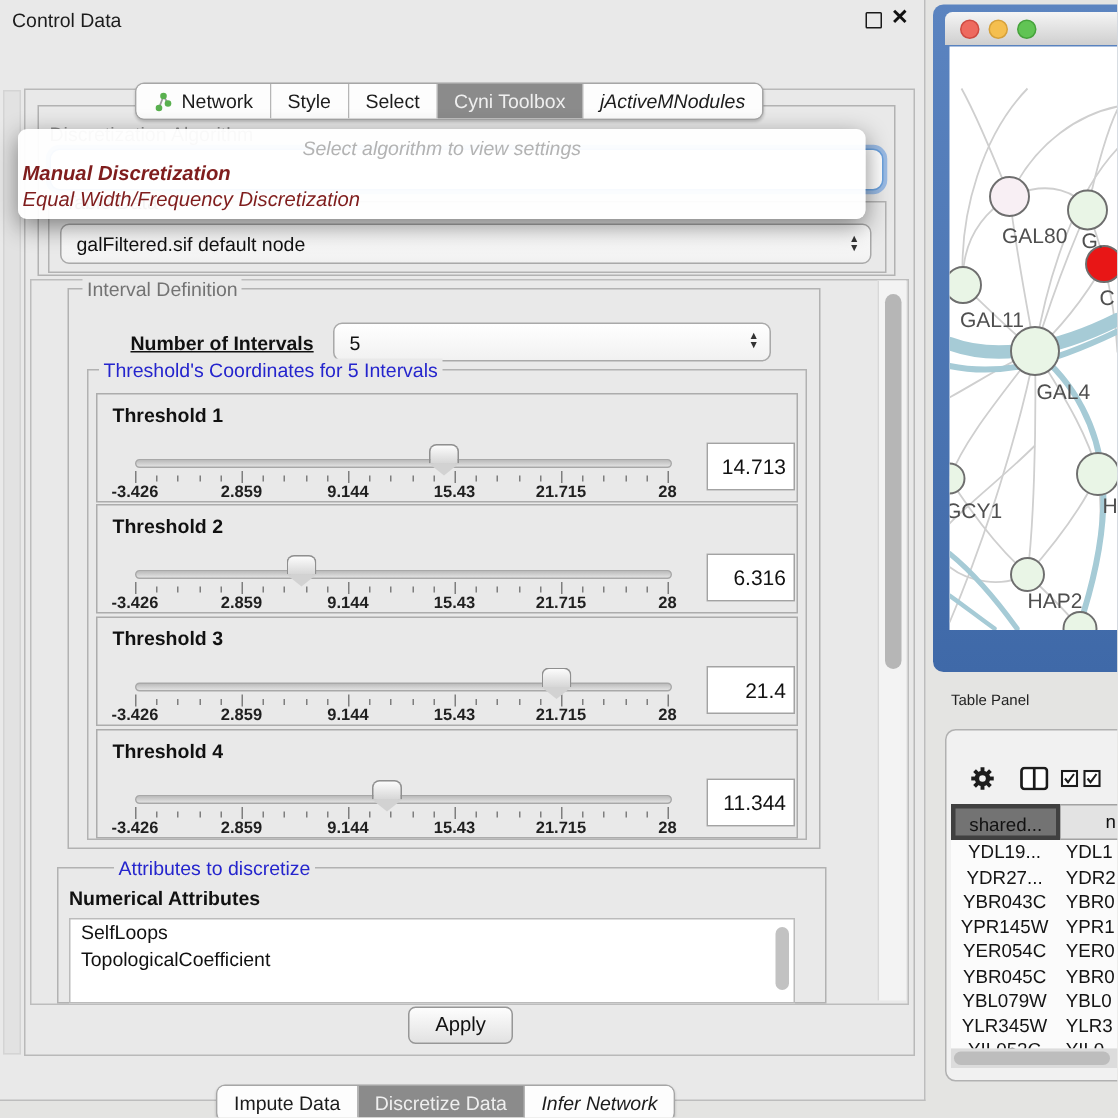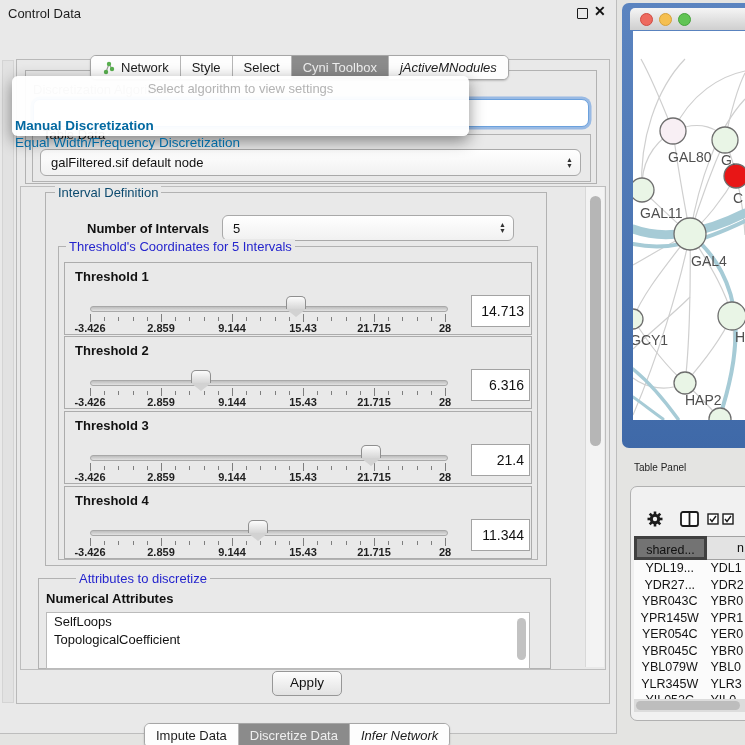--- a/index.html
+++ b/index.html
@@ -12,30 +12,30 @@
   .left-strip{position:absolute;left:2px;top:60px;width:10px;height:641px;background:#e2e2e2;border:1px solid #d4d4d4;}
   .cp-content{position:absolute;left:16px;top:59px;width:592px;height:643px;border:1px solid #b9b9b9;background:#e9e9e9;}
   
   .segbar{position:absolute;display:flex;border:1px solid #a6a6a6;border-radius:6px;overflow:hidden;background:#fdfdfd;box-shadow:0 1px 2px rgba(0,0,0,.2);z-index:5;margin-top:18px;}
   .seg{display:flex;align-items:center;gap:5px;padding:0 11px;height:23px;background:#fdfdfd;border-right:1px solid #b6b6b6;font-size:13px;color:#1c1c1c;white-space:nowrap;}
   .seg:last-child{border-right:none;font-style:italic;}
   .seg.sel{background:#8b8b8b;color:#efefef;}
   
   .fs{position:absolute;border:1px solid #b2b2b2;}
   .legend{position:absolute;font-size:13px;background:#e9e9e9;padding:0 3px;z-index:2;white-space:nowrap;}
-  .legend.green{color:#0c4a6e;}
+  .legend.green{color:#737373;}
   .legend.blue{color:#2525cd;}
   
   .combo{position:absolute;background:linear-gradient(#ffffff,#f1f1f1);border:1px solid #a9a9a9;border-radius:6px;font-size:13px;color:#111;display:flex;align-items:center;padding:0 10px;box-sizing:border-box;}
   .combo .stepper{position:absolute;right:7px;top:50%;transform:translateY(-50%);display:flex;flex-direction:column;align-items:center;line-height:6px;font-size:7px;color:#333;}
   .alg-combo{position:absolute;left:33px;top:99px;width:556px;height:28px;background:#fff;border:1px solid #6ba1dd;border-radius:7px;box-shadow:0 0 0 2.5px rgba(100,155,225,.6);box-sizing:border-box;}
   
-  .popup{position:absolute;left:12px;top:76px;width:457px;height:60px;background:rgba(255,255,255,.95);border-radius:6px;box-shadow:0 5px 16px rgba(0,0,0,.45);z-index:40;}
+  .popup{position:absolute;left:12px;top:86px;width:565px;height:60px;background:rgba(255,255,255,.95);border-radius:6px;box-shadow:0 5px 16px rgba(0,0,0,.45);z-index:40;font-style:italic;}
   .popup .prompt{position:absolute;top:5px;left:0;right:0;text-align:center;color:#b3b3b3;font-size:13px;}
-  .popup .item{position:absolute;left:3px;font-size:13.5px;color:#0369a1;white-space:nowrap;margin-top:20px;}
+  .popup .item{position:absolute;left:3px;font-size:13.5px;color:#7f1d1d;white-space:nowrap;}
   .popup .item.sel{font-weight:700;}
   .ghost-legend{position:absolute;left:33px;top:82px;font-size:13px;color:#8a8a8a;z-index:1;}
   
   .scrollpane{position:absolute;left:20px;top:186px;width:584px;height:482px;border:1px solid #bdbdbd;}
   .vsb-track{position:absolute;left:585px;top:187px;width:18px;height:480px;background:#f3f3f3;border-left:1px solid #d8d8d8;}
   .vsb-thumb{position:absolute;left:589px;top:196px;width:11px;height:250px;border-radius:5.5px;background:#b6b6b6;}
   .bold13{font-weight:700;font-size:13px;color:#111;position:absolute;white-space:nowrap;}
   
   .tbox{position:absolute;left:64px;width:466px;height:71px;border:1px solid #acacac;}
   .tlabel{position:absolute;left:10px;top:6px;font-size:13px;font-weight:700;color:#111;}
@@ -133,21 +133,21 @@
       <div class="item" style="top:39px;">Equal Width/Frequency Discretization</div>
     </div>
 
     <div class="scrollpane"></div>
     <div class="vsb-track">
         <div class="vsb-thumb" style="position:absolute;left:3.5px;top:9px;"></div>
       </div>
 
     <div class="fs" style="left:45px;top:192px;width:500px;height:372px;"></div>
     <div class="legend green" style="left:55px;top:185px;">Interval Definition</div>
-    <div class="bold13" style="left:87px;top:221px;">Number of Intervals</div>
+    <div class="bold13" style="left:87px;top:221px;text-decoration:underline;">Number of Intervals</div>
     <div class="combo" style="left:222px;top:215px;width:292px;height:26px;">
       <span>5</span>
       <span class="stepper">
           <span>▲</span>
           <span>▼</span>
         </span>
     </div>
 
     <div class="fs" style="left:58px;top:246px;width:478px;height:312px;"></div>
     <div class="legend blue" style="left:66px;top:239px;">Threshold's Coordinates for 5 Intervals</div>

